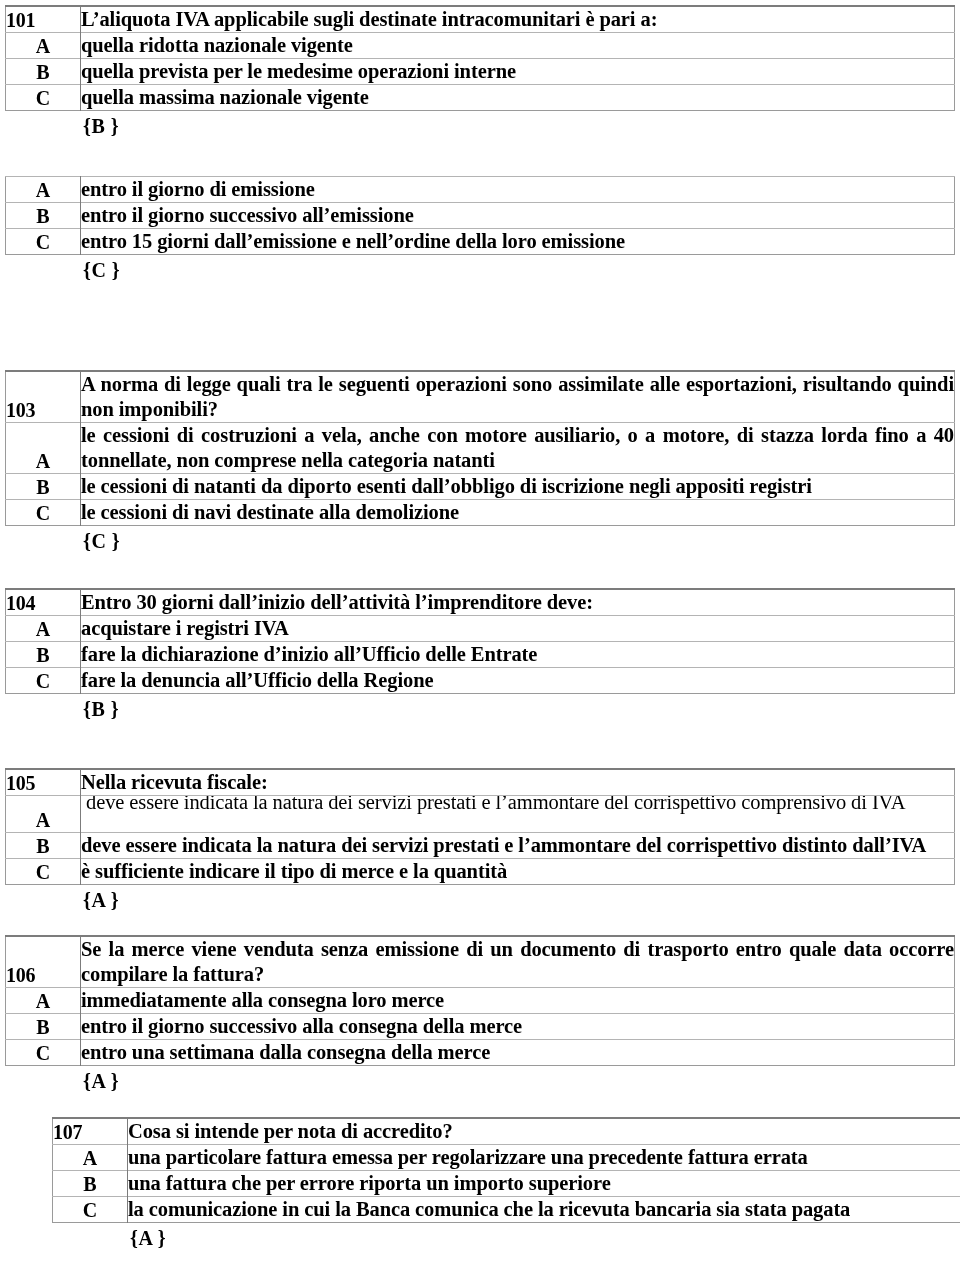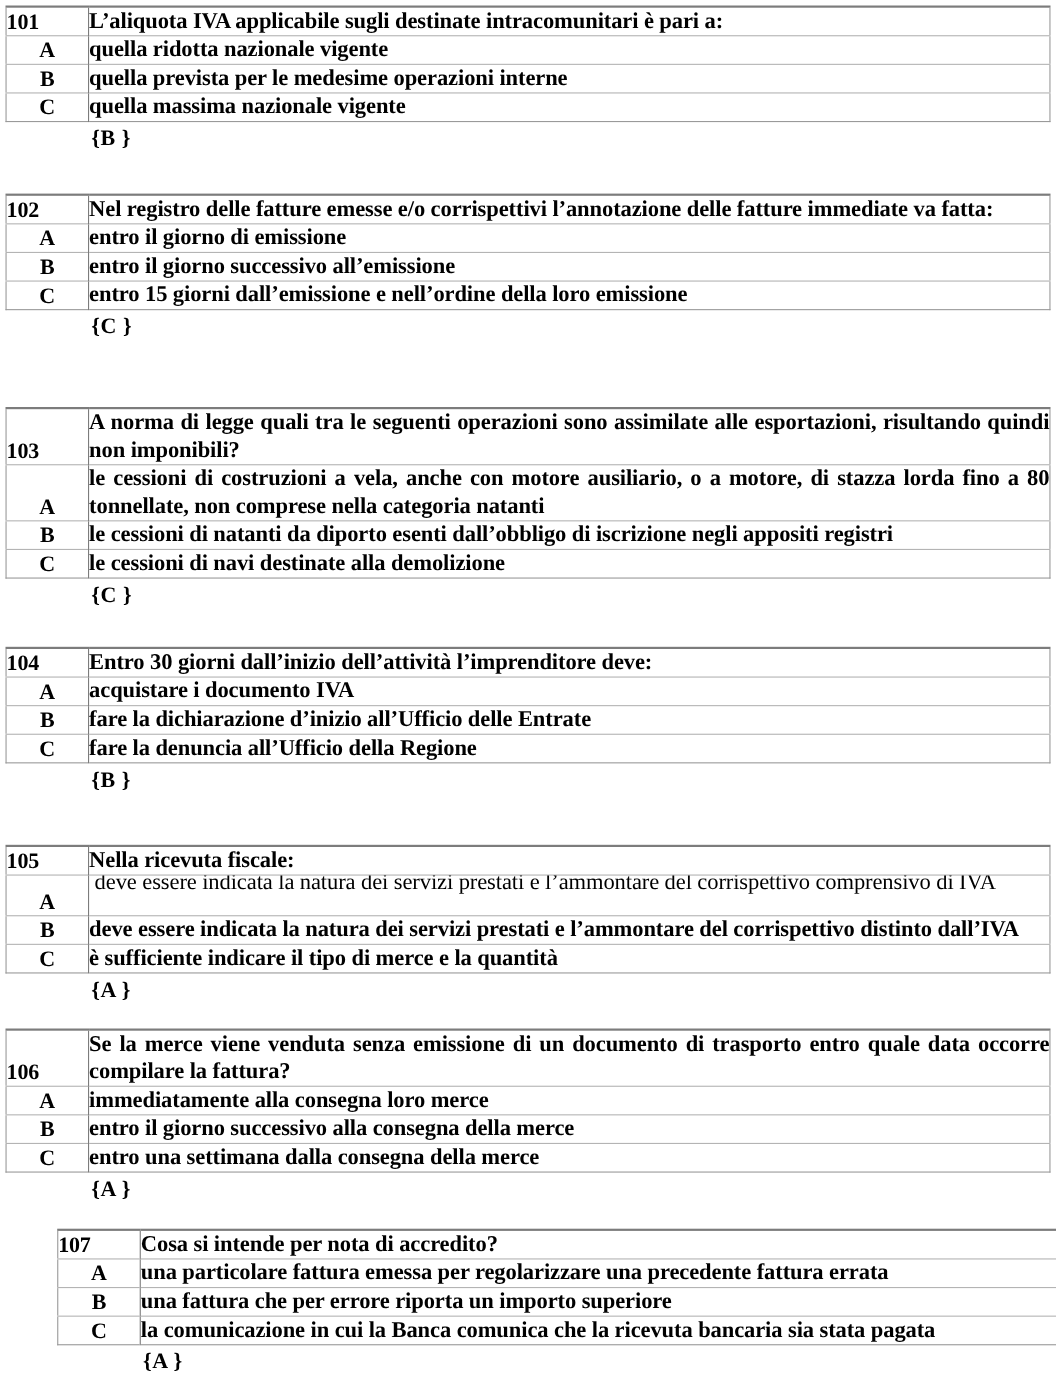--- a/index.html
+++ b/index.html
@@ -157,24 +157,20 @@
         <td class="otext">quella massima nazionale vigente</td>
       </tr>
     </tbody>
       </table>
     <div class="answer">{B }</div>
   </div>
 
   <div class="qblock" style="top:176px;">
     <table class="qtable">
       <tbody>
-          <tr class="qrow">
-        <td class="col-label num">102</td>
-        <td class="qtext">Nel registro delle fatture emesse e/o corrispettivi l’annotazione delle fatture immediate va fatta:</td>
-      </tr>
       <tr>
         <td class="col-label letter">A</td>
         <td class="otext">entro il giorno di emissione</td>
       </tr>
       <tr>
         <td class="col-label letter">B</td>
         <td class="otext">entro il giorno successivo all’emissione</td>
       </tr>
       <tr>
         <td class="col-label letter">C</td>
@@ -187,21 +183,21 @@
 
   <div class="qblock" style="top:370px;">
     <table class="qtable">
       <tbody>
           <tr class="qrow">
         <td class="col-label num">103</td>
         <td class="qtext">A norma di legge quali tra le seguenti operazioni sono assimilate alle esportazioni, risultando quindi non imponibili?</td>
       </tr>
       <tr>
         <td class="col-label letter">A</td>
-        <td class="otext justify">le cessioni di costruzioni a vela, anche con motore ausiliario, o a motore, di stazza lorda fino a 80 tonnellate, non comprese nella categoria natanti</td>
+        <td class="otext justify">le cessioni di costruzioni a vela, anche con motore ausiliario, o a motore, di stazza lorda fino a 40 tonnellate, non comprese nella categoria natanti</td>
       </tr>
       <tr>
         <td class="col-label letter">B</td>
         <td class="otext">le cessioni di natanti da diporto esenti dall’obbligo di iscrizione negli appositi registri</td>
       </tr>
       <tr>
         <td class="col-label letter">C</td>
         <td class="otext">le cessioni di navi destinate alla demolizione</td>
       </tr>
     </tbody>
@@ -211,21 +207,21 @@
 
   <div class="qblock" style="top:588px;">
     <table class="qtable">
       <tbody>
           <tr class="qrow">
         <td class="col-label num">104</td>
         <td class="qtext single">Entro 30 giorni dall’inizio dell’attività l’imprenditore deve:</td>
       </tr>
       <tr>
         <td class="col-label letter">A</td>
-        <td class="otext">acquistare i documento IVA</td>
+        <td class="otext">acquistare i registri IVA</td>
       </tr>
       <tr>
         <td class="col-label letter">B</td>
         <td class="otext">fare la dichiarazione d’inizio all’Ufficio delle Entrate</td>
       </tr>
       <tr>
         <td class="col-label letter">C</td>
         <td class="otext">fare la denuncia all’Ufficio della Regione</td>
       </tr>
     </tbody>

